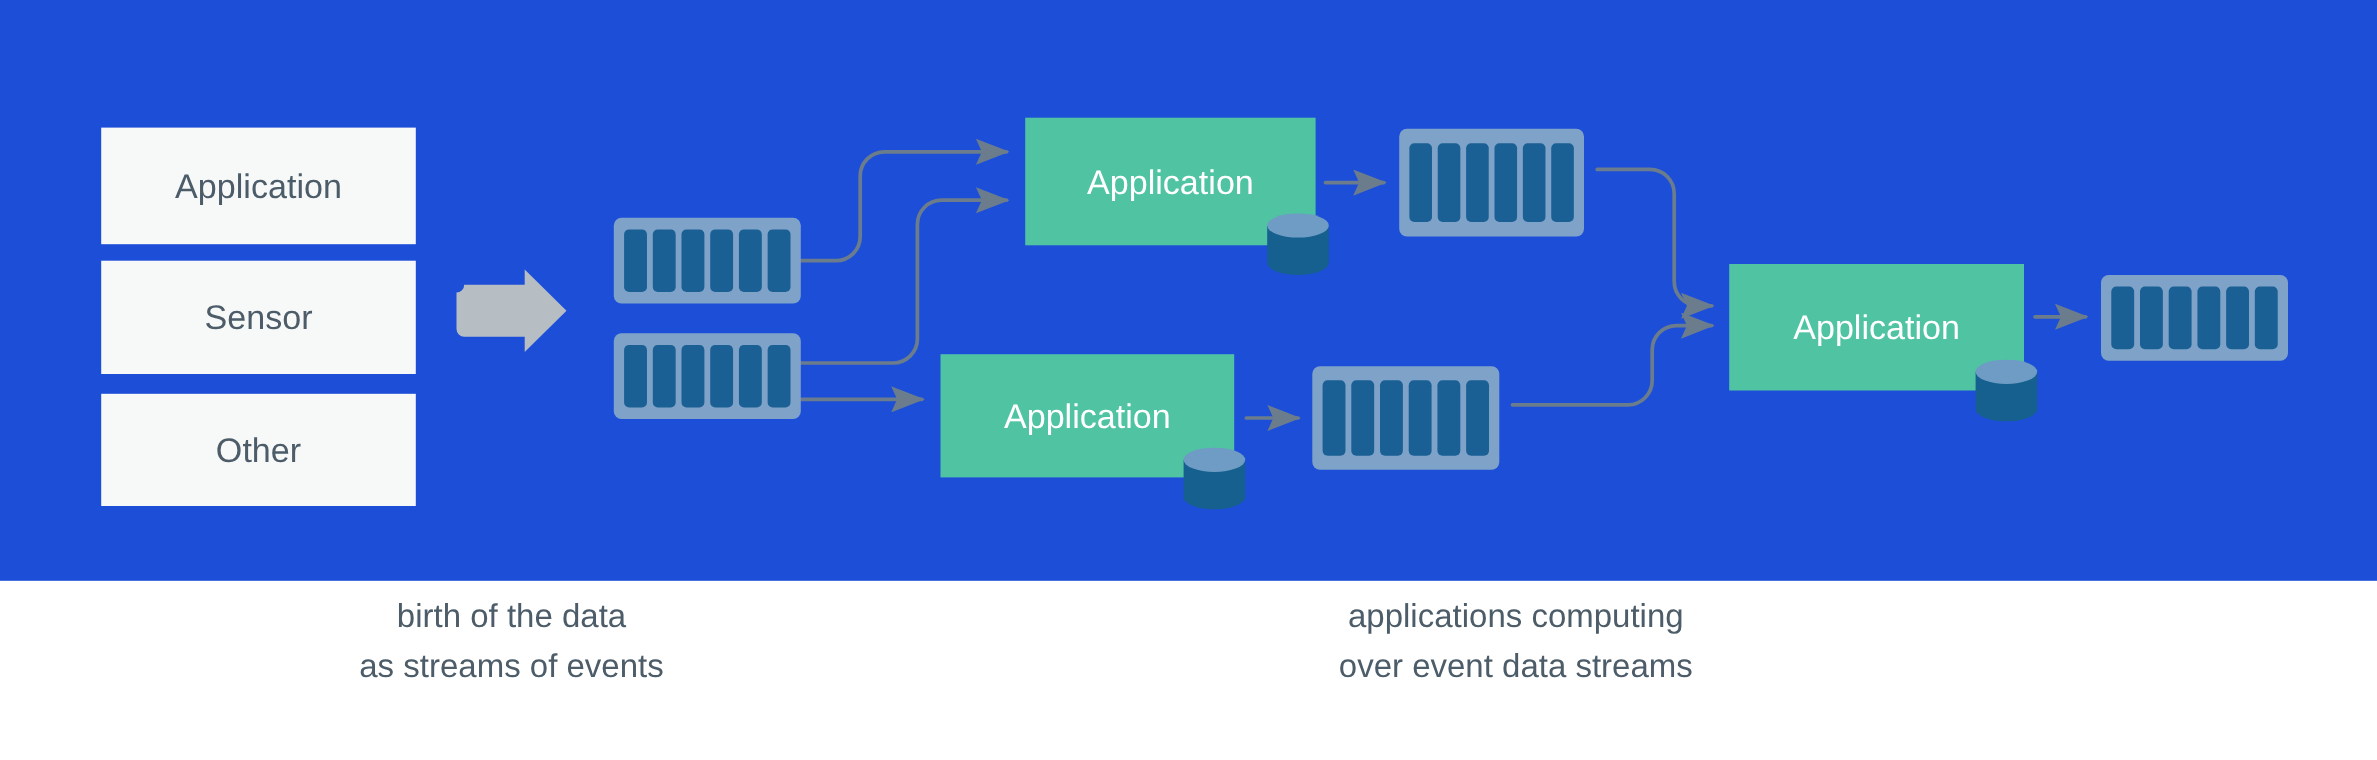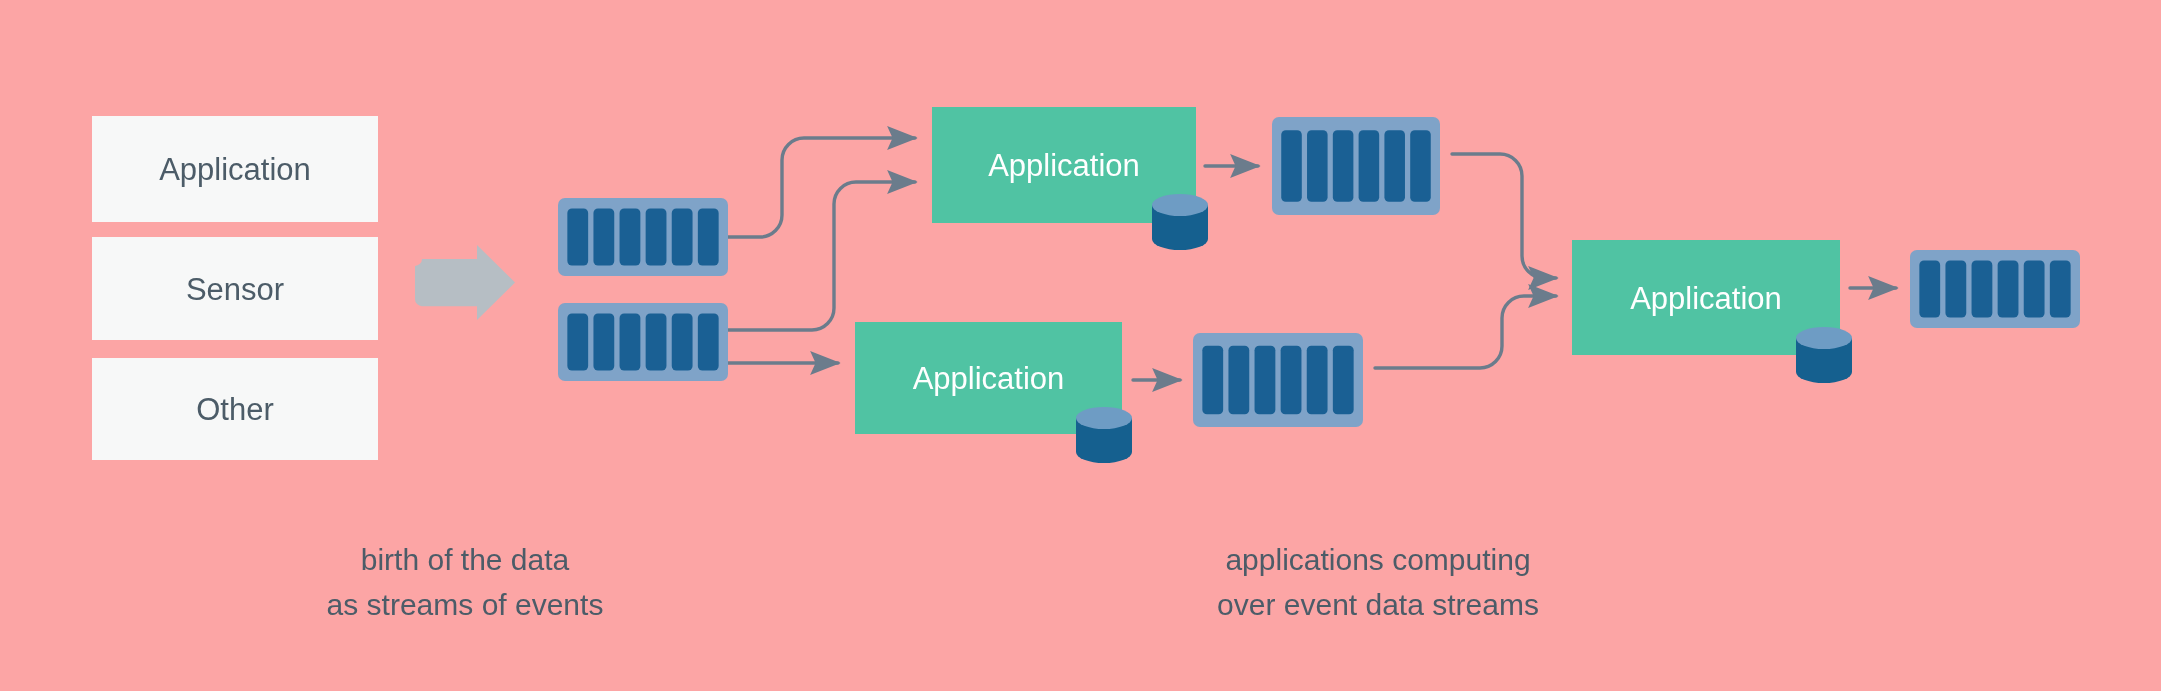--- a/index.html
+++ b/index.html
@@ -9,22 +9,22 @@
   }
   body {
     width: 2161px;
     height: 691px;
     font-family: "Liberation Sans", sans-serif;
     overflow: hidden;
   }
   #diagram-root {
     position: relative;
     width: 2161px;
-    height: 691px;
-    background: #fca5a5;
+    height: 528px;
+    background: #1d4ed8;
   }
   svg.layer {
     position: absolute;
     left: 0;
     top: 0;
     width: 2161px;
     height: 691px;
   }
   .src-label,
   .app-label,

